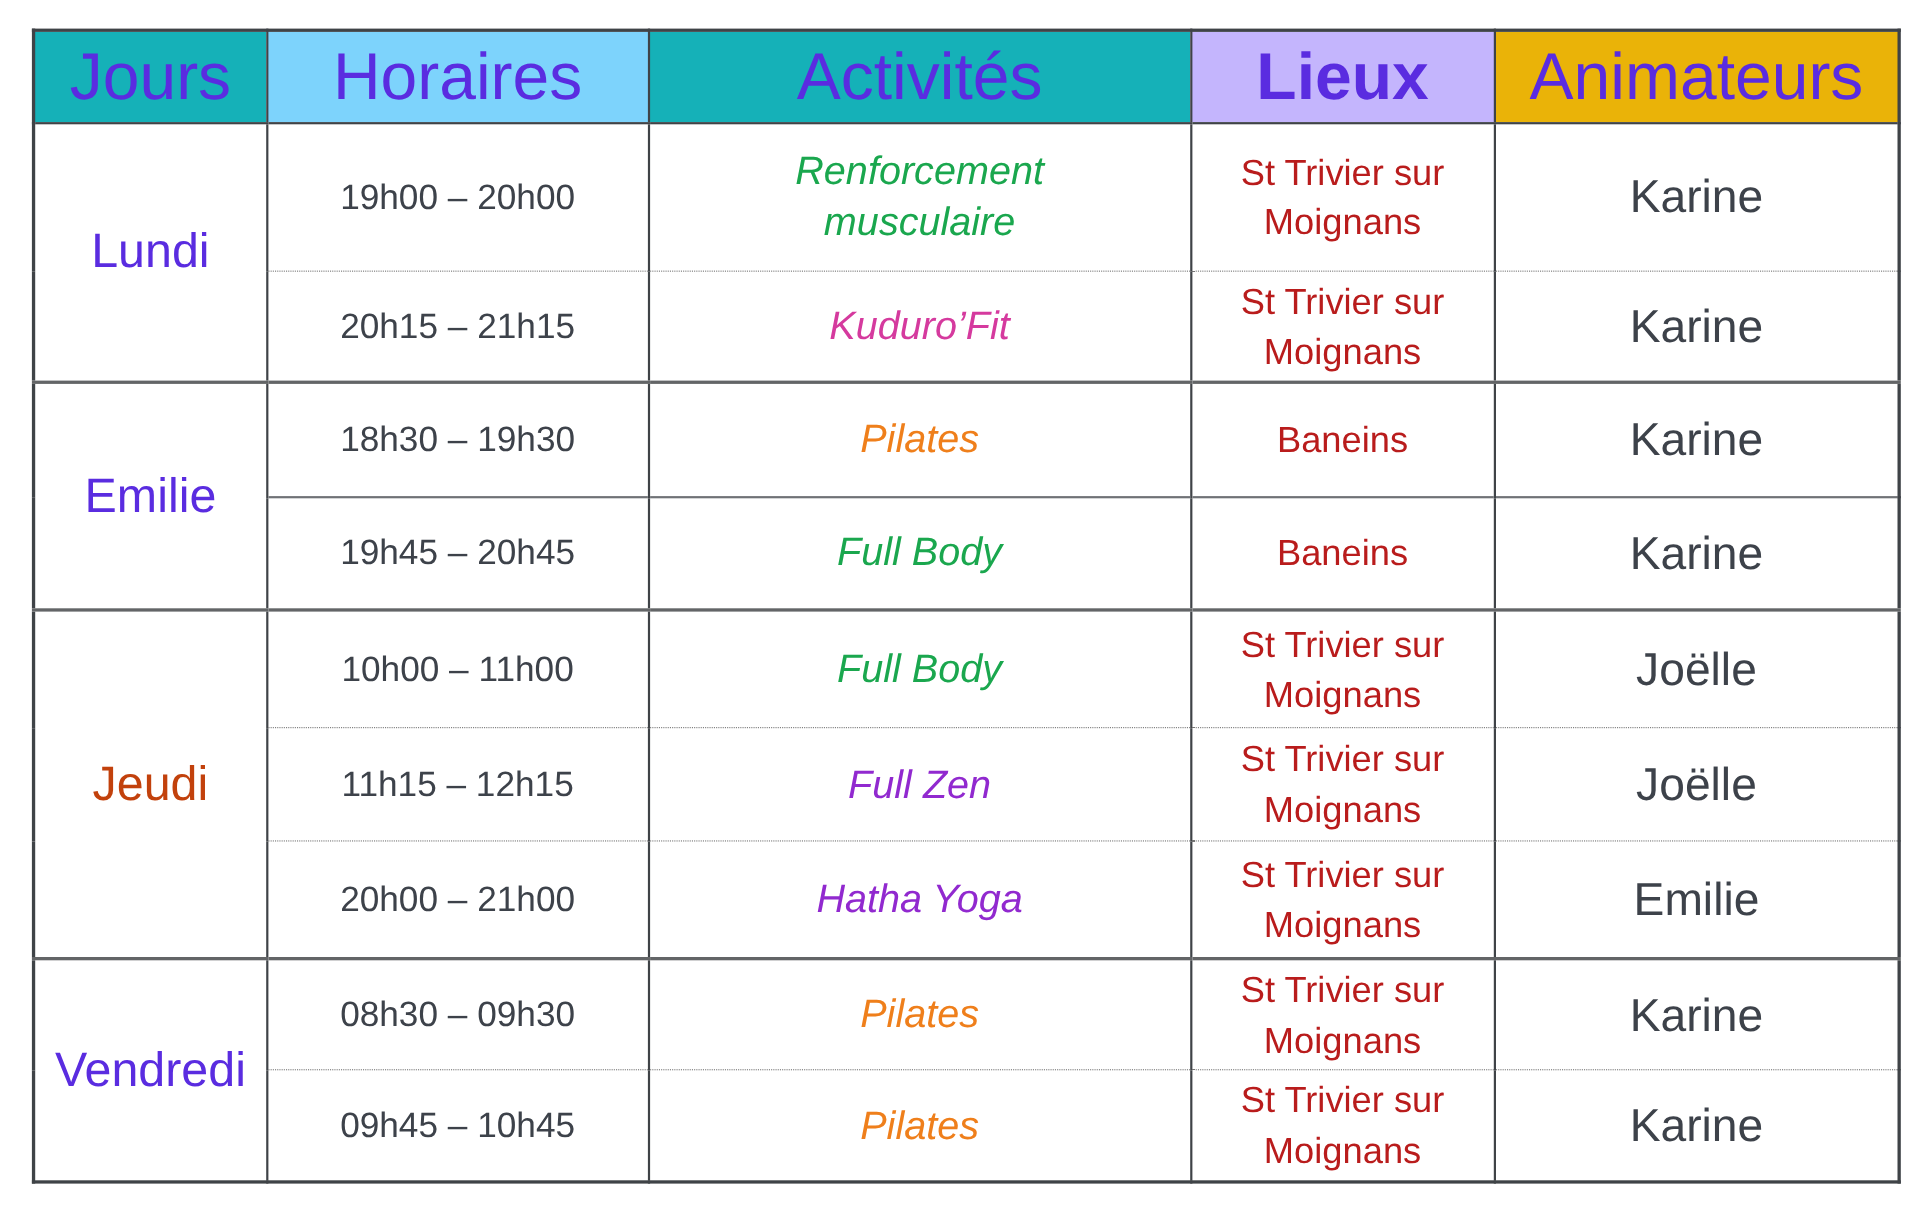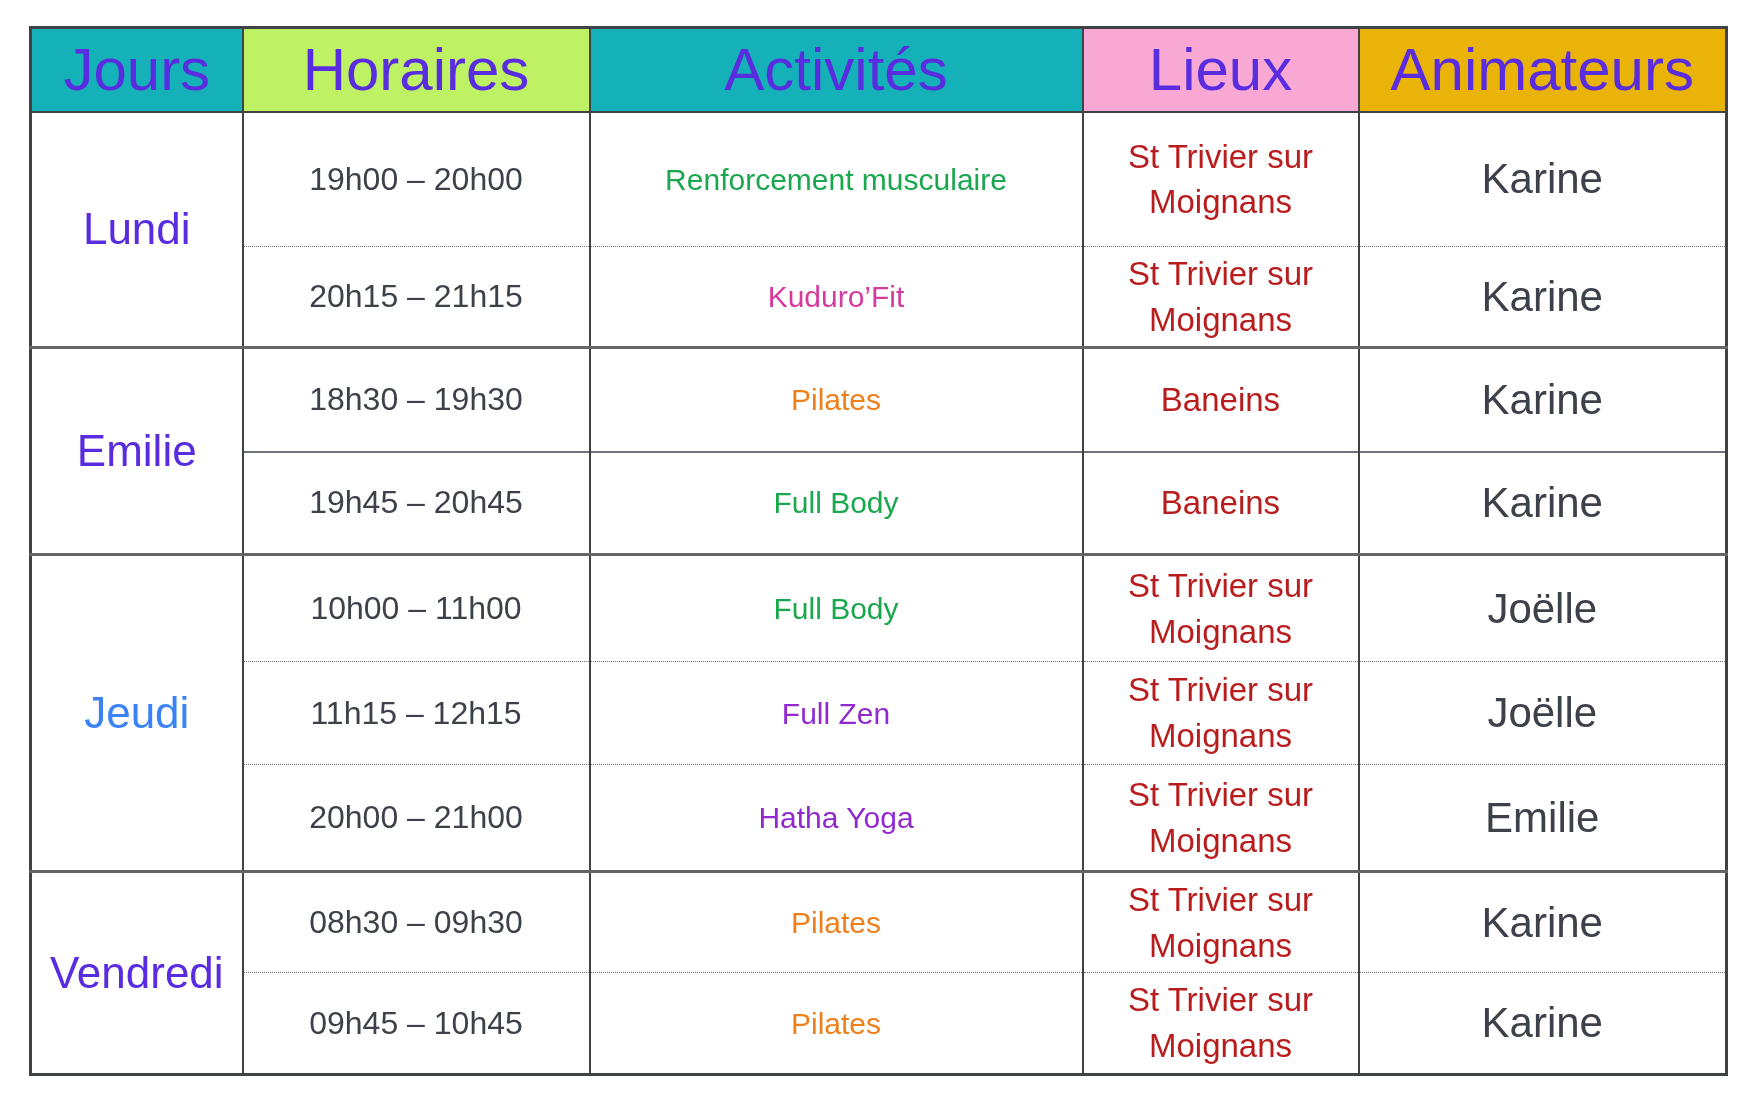--- a/index.html
+++ b/index.html
@@ -55,23 +55,24 @@
 
   tr.group-start td { border-top: 3px solid var(--line-strong); }
   tr.sub-dotted td  { border-top: 1px dotted var(--line-dot); }
   tr.sub-solid td   { border-top: 2px solid var(--line-sub); }
 
   td.time-cell {
     font-size: 32px;
     color: #3d424a;
   }
   td.activity-cell {
-    font-size: 30px;
+    font-size: 36px;
     padding: 0 58px;
     line-height: 1.3;
+    font-style: italic;
   }
   td.place-cell {
     font-size: 33px;
     color: #b91c1c;
     line-height: 1.38;
     padding: 0 5px;
   }
   td.animator-cell {
     font-size: 42px;
     color: #3d424a;
@@ -89,23 +90,23 @@
       <col class="c-jours">
       <col class="c-horaires">
       <col class="c-activites">
       <col class="c-lieux">
       <col class="c-animateurs">
     </colgroup>
 
     <tbody>
         <tr class="header-row">
       <th style="color: rgb(90, 44, 224); background-color: rgb(21, 177, 184);">Jours</th>
-      <th style="color: rgb(90, 44, 224); background-color: #bef264;">Horaires</th>
+      <th style="color: rgb(90, 44, 224); background-color: #7dd3fc;">Horaires</th>
       <th style="color: rgb(90, 44, 224); background-color: rgb(21, 177, 184);">Activités</th>
-      <th style="color: rgb(90, 44, 224); background-color: #f9a8d4;">Lieux</th>
+      <th style="color: rgb(90, 44, 224); background-color: #c4b5fd; font-weight: bold;">Lieux</th>
       <th style="color: rgb(90, 44, 224); background-color: #eab308;">Animateurs</th>
     </tr>
 
     <tr class="table-row" style="height:135px">
       <td class="day-cell" rowspan="2" style="color: rgb(90, 44, 224);">Lundi</td>
       <td class="time-cell">19h00 – 20h00</td>
       <td class="activity-cell" style="color: rgb(26, 167, 78);">Renforcement musculaire</td>
       <td class="place-cell">St Trivier sur Moignans</td>
       <td class="animator-cell">Karine</td>
     </tr>
@@ -124,21 +125,21 @@
       <td class="animator-cell">Karine</td>
     </tr>
     <tr class="table-row sub-solid" style="height:103px">
       <td class="time-cell">19h45 – 20h45</td>
       <td class="activity-cell" style="color: rgb(26, 167, 78);">Full Body</td>
       <td class="place-cell">Baneins</td>
       <td class="animator-cell">Karine</td>
     </tr>
 
     <tr class="table-row group-start" style="height:107px">
-      <td class="day-cell" rowspan="3" style="color: #3b82f6;">Jeudi</td>
+      <td class="day-cell" rowspan="3" style="color: #c2410c;">Jeudi</td>
       <td class="time-cell">10h00 – 11h00</td>
       <td class="activity-cell" style="color: rgb(26, 167, 78);">Full Body</td>
       <td class="place-cell">St Trivier sur Moignans</td>
       <td class="animator-cell">Joëlle</td>
     </tr>
     <tr class="table-row sub-dotted" style="height:103px">
       <td class="time-cell">11h15 – 12h15</td>
       <td class="activity-cell" style="color: rgb(145, 41, 207);">Full Zen</td>
       <td class="place-cell">St Trivier sur Moignans</td>
       <td class="animator-cell">Joëlle</td>

